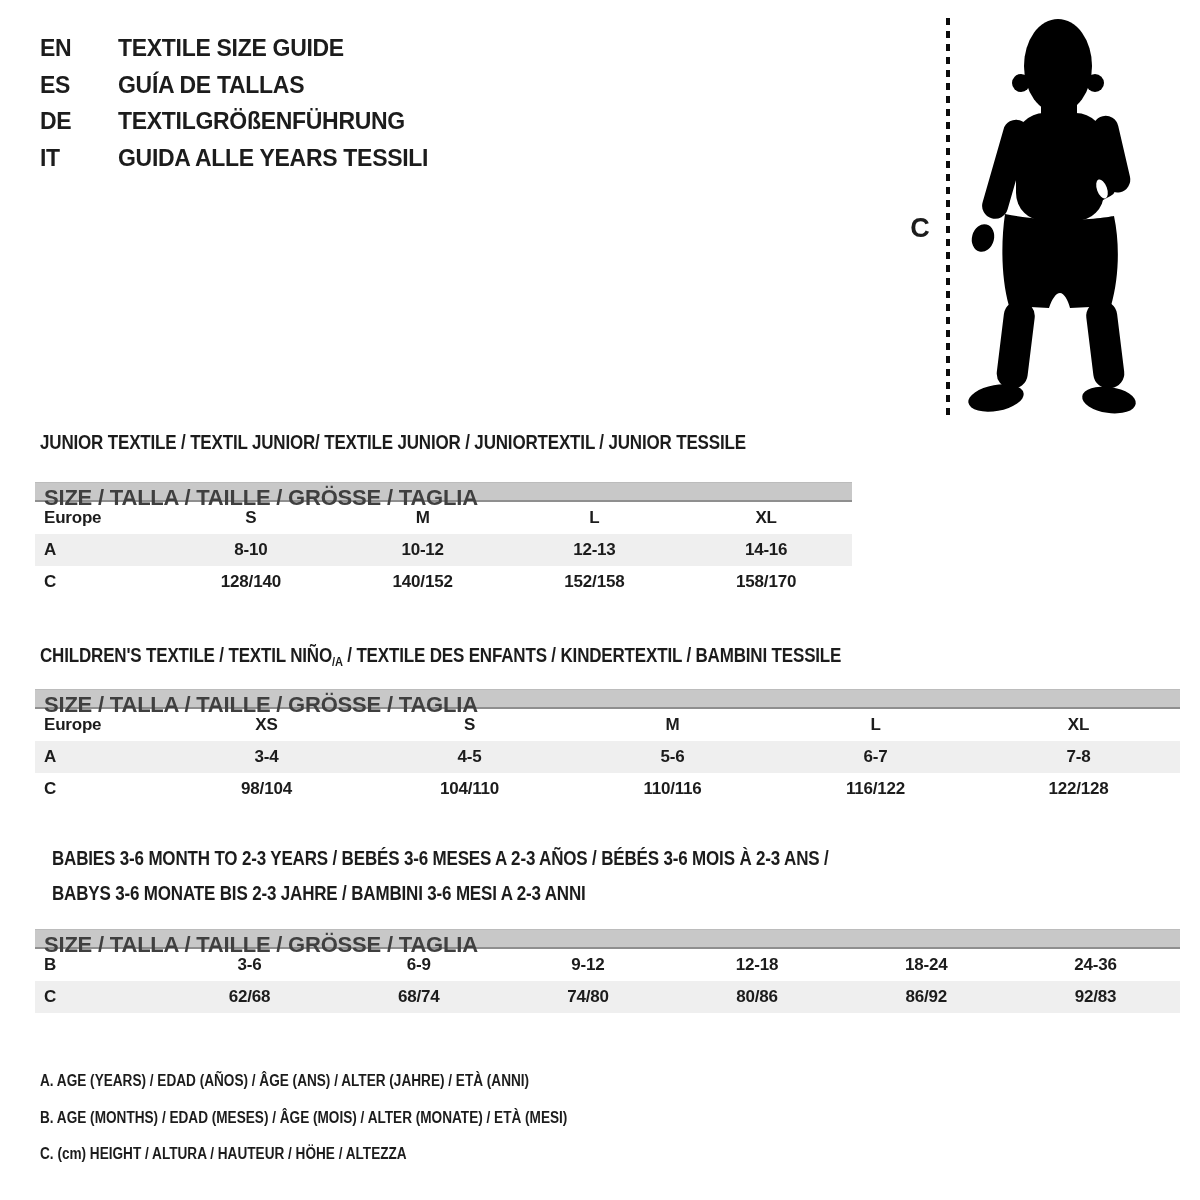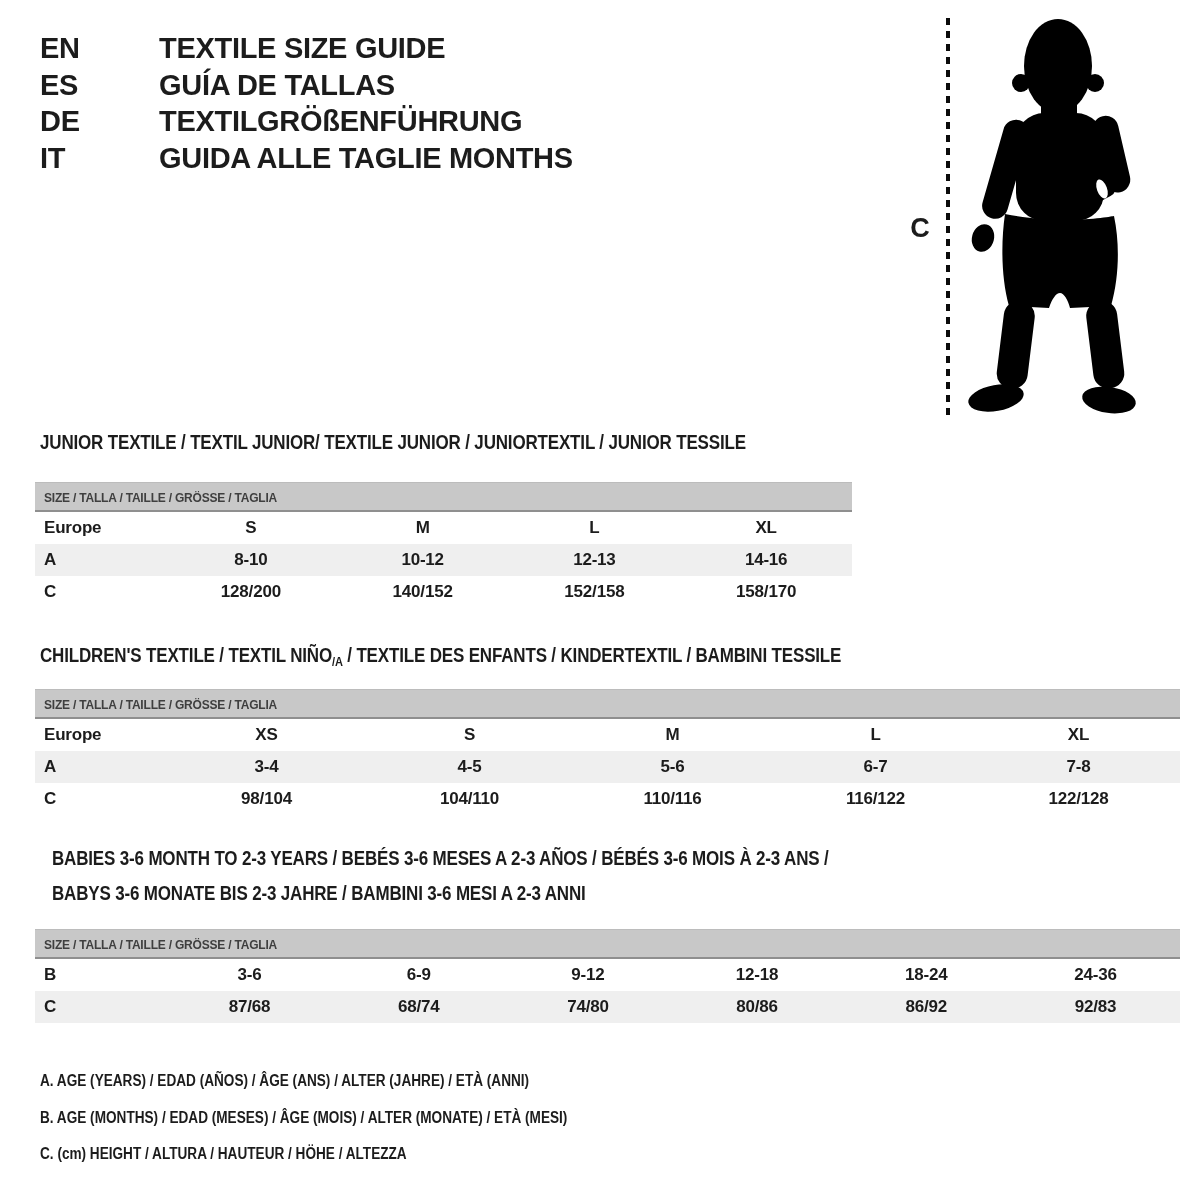--- a/index.html
+++ b/index.html
@@ -3,39 +3,39 @@
 <meta charset="utf-8">
 <style>
   html,body{margin:0;padding:0;background:#ffffff;}
   .page{
     position:relative;width:1200px;height:1200px;background:#ffffff;
     font-family:"Liberation Sans",sans-serif;color:#1c1c1c;overflow:hidden;
   }
   .abs{position:absolute;}
   
   .lang{left:40px;top:30px;}
-  .lang-row{display:flex;line-height:36.5px;font-size:29px;font-weight:bold;letter-spacing:-0.3px;gap:41px;}
+  .lang-row{display:flex;line-height:36.5px;font-size:23px;font-weight:bold;letter-spacing:-0.3px;}
   .lang-code{width:78px;}
   
   .dash-line{
     left:946px;top:18px;width:4px;height:398px;
     background:repeating-linear-gradient(to bottom,#0b0b0b 0 7px,transparent 7px 13px);
   }
   .cmark{left:903px;top:213px;width:34px;text-align:center;font-size:27px;font-weight:bold;}
   .toddler{left:963px;top:16px;}
   
   .heading{font-size:20px;font-weight:bold;white-space:nowrap;letter-spacing:-0.2px;}
   .squeeze{display:inline-block;transform:scaleX(0.85);transform-origin:0 50%;white-space:nowrap;}
   .heading .sub{font-size:13px;vertical-align:-4px;}
   .two-line{line-height:35px;}
   
   .table{position:absolute;}
   .thead{
-    height:30px;line-height:30px;background:#c8c8c8;color:#3f3f3f;
-    padding-left:9px;font-size:12px;font-weight:bold;letter-spacing:-0.2px;
+    height:20px;line-height:30px;background:#c8c8c8;color:#3f3f3f;
+    padding-left:9px;font-size:22px;font-weight:bold;letter-spacing:-0.2px;
     border-top:1px solid #bcbcbc;border-bottom:2px solid #8f8f8f;box-sizing:border-box;
   }
   .trow{display:grid;height:32px;align-items:center;font-size:17px;font-weight:bold;letter-spacing:-0.2px;}
   .cols4{grid-template-columns:130px repeat(4,1fr);}
   .cols5{grid-template-columns:130px repeat(5,1fr);}
   .cols6{grid-template-columns:130px repeat(6,1fr);}
   .trow.shaded{background:#efefef;}
   .rlabel{padding-left:9px;}
   .cell{text-align:center;}
   
@@ -54,21 +54,21 @@
     <div class="lang-row">
       <span class="lang-code">ES</span>
       <span>GUÍA DE TALLAS</span>
     </div>
     <div class="lang-row">
       <span class="lang-code">DE</span>
       <span>TEXTILGRÖßENFÜHRUNG</span>
     </div>
     <div class="lang-row">
       <span class="lang-code">IT</span>
-      <span>GUIDA ALLE TAGLIE MONTHS</span>
+      <span>GUIDA ALLE YEARS TESSILI</span>
     </div>
   </div>
 
   <div class="abs dash-line"></div>
   <div class="abs cmark">C</div>
   <svg class="abs toddler" width="178" height="404" viewBox="0 0 178 404" xmlns="http://www.w3.org/2000/svg">
     <g fill="#000000">
       <ellipse cx="95" cy="50" rx="34" ry="47"></ellipse>
       <circle cx="58" cy="67" r="9"></circle>
       <circle cx="132" cy="67" r="9"></circle>
@@ -101,21 +101,21 @@
     </div>
     <div class="trow cols4 shaded">
       <span class="rlabel">A</span>
       <span class="cell">8-10</span>
       <span class="cell">10-12</span>
       <span class="cell">12-13</span>
       <span class="cell">14-16</span>
     </div>
     <div class="trow cols4">
       <span class="rlabel">C</span>
-      <span class="cell">128/200</span>
+      <span class="cell">128/140</span>
       <span class="cell">140/152</span>
       <span class="cell">152/158</span>
       <span class="cell">158/170</span>
     </div>
   </div>
 
   <div class="abs heading" style="left:40px;top:644px;">
     <span class="squeeze"><span>CHILDREN'S TEXTILE / TEXTIL NIÑO</span><span class="sub">/A</span><span> / TEXTILE DES ENFANTS / KINDERTEXTIL / BAMBINI TESSILE</span></span>
   </div>
   <div class="table" style="left:35px;top:689px;width:1145px;">
@@ -156,21 +156,21 @@
       <span class="rlabel">B</span>
       <span class="cell">3-6</span>
       <span class="cell">6-9</span>
       <span class="cell">9-12</span>
       <span class="cell">12-18</span>
       <span class="cell">18-24</span>
       <span class="cell">24-36</span>
     </div>
     <div class="trow cols6 shaded">
       <span class="rlabel">C</span>
-      <span class="cell">87/68</span>
+      <span class="cell">62/68</span>
       <span class="cell">68/74</span>
       <span class="cell">74/80</span>
       <span class="cell">80/86</span>
       <span class="cell">86/92</span>
       <span class="cell">92/83</span>
     </div>
   </div>
 
   <div class="abs legend">
     <div><span class="squeeze">A. AGE (YEARS) / EDAD (AÑOS) / ÂGE (ANS) / ALTER (JAHRE) / ETÀ (ANNI)</span></div>

